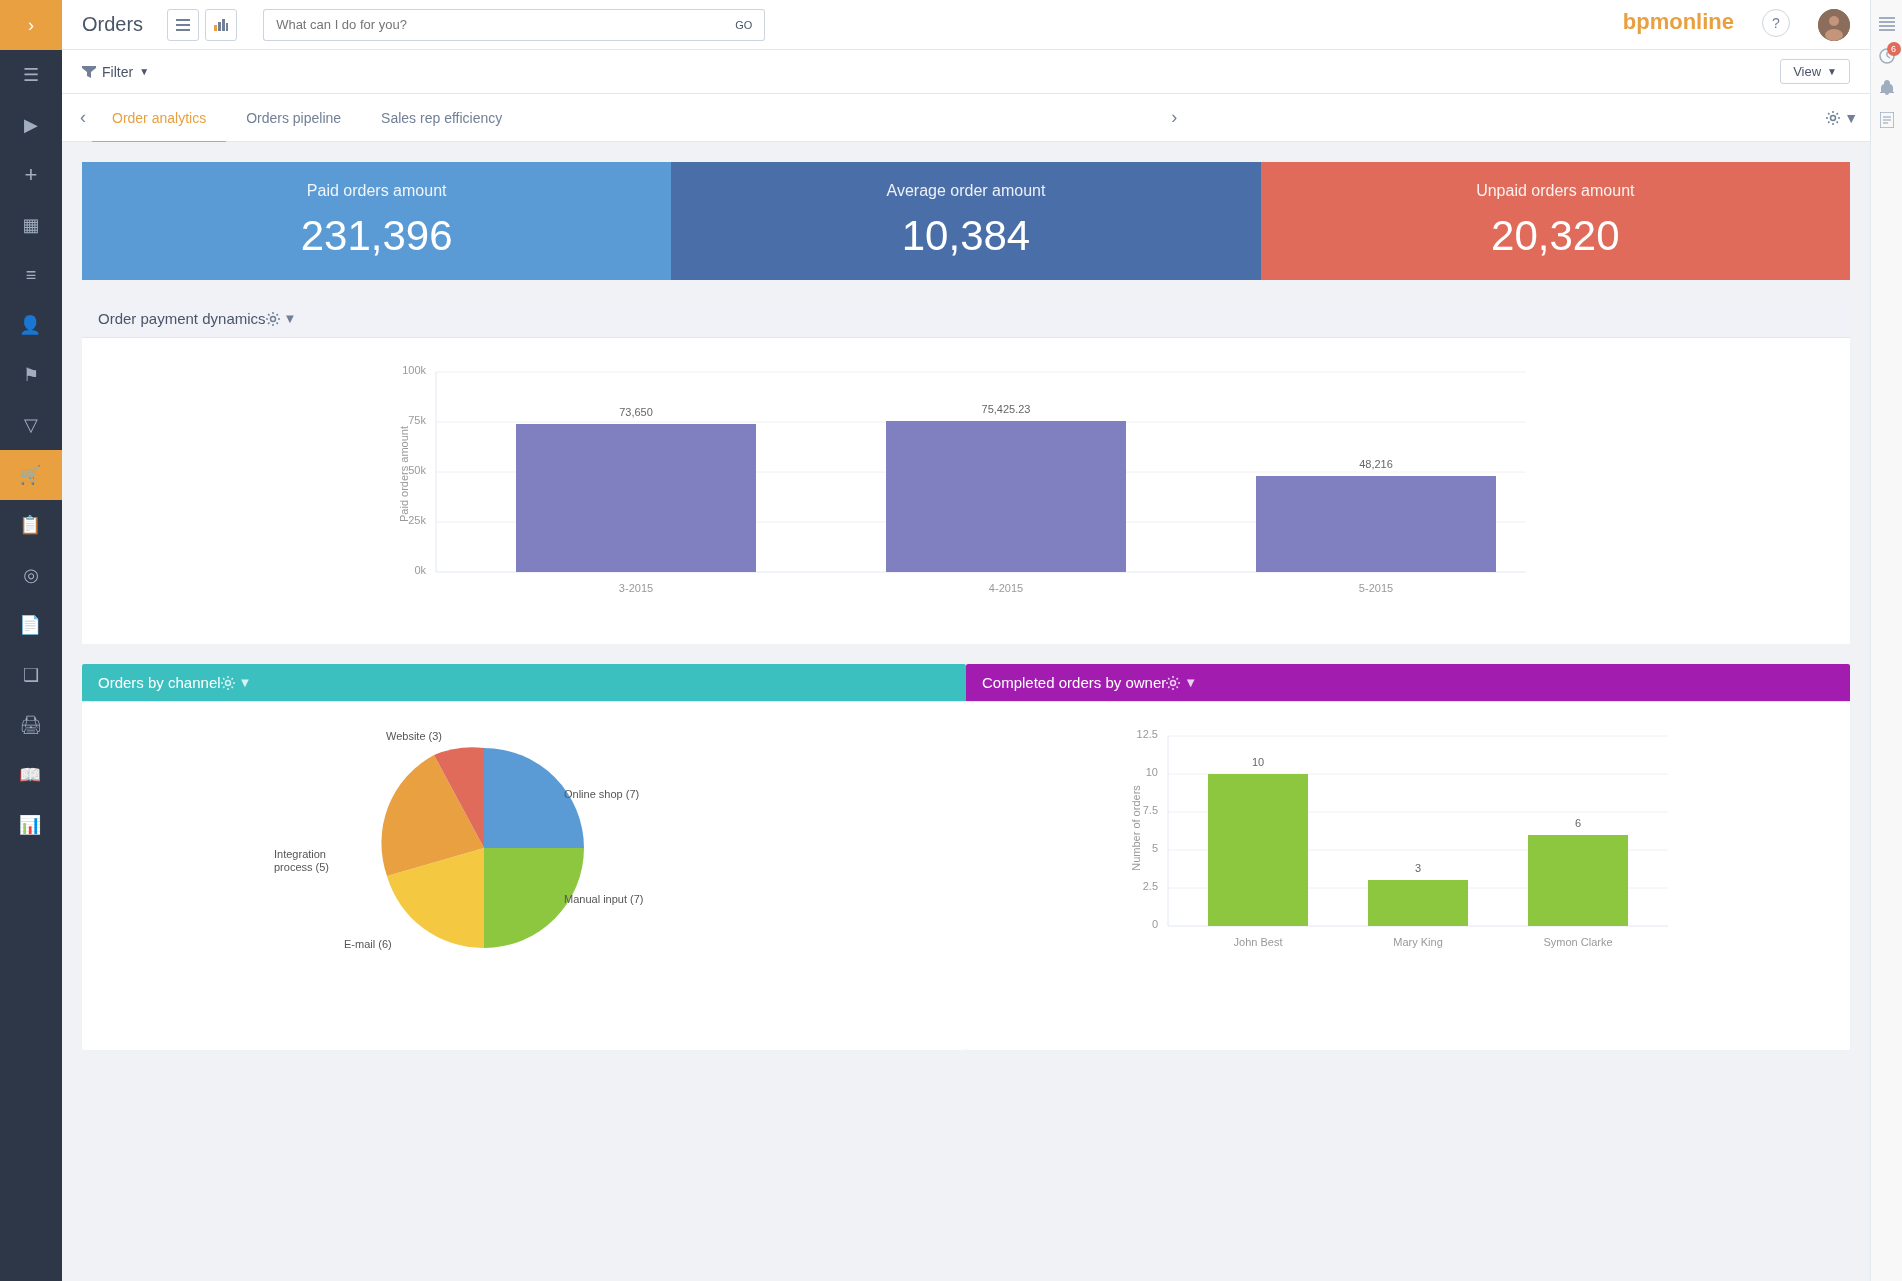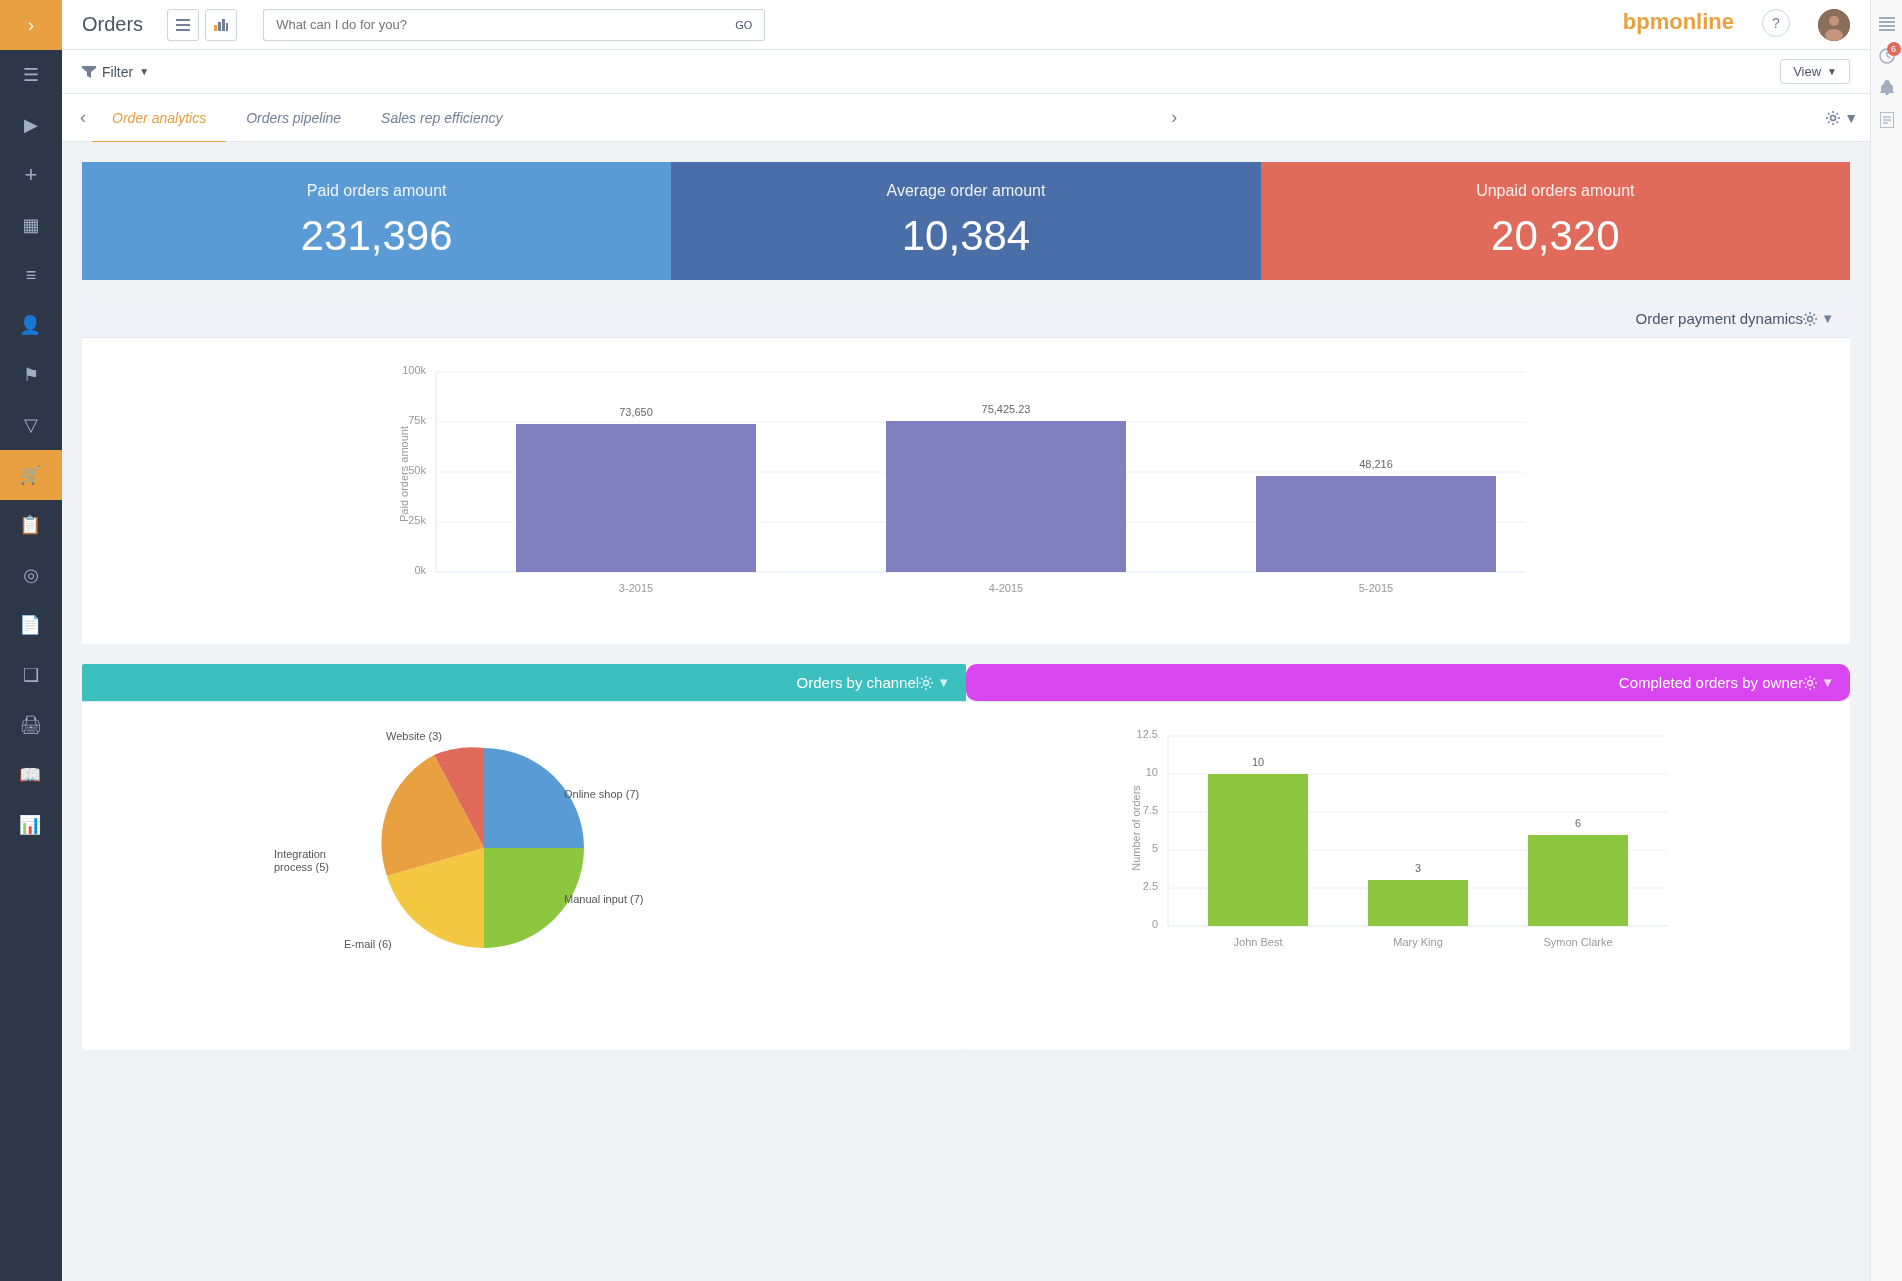--- a/index.html
+++ b/index.html
@@ -195,21 +195,20 @@
     .tab {
       padding: 0 20px;
       height: 48px;
       display: flex;
       align-items: center;
       font-size: 14px;
       cursor: pointer;
       color: #718096;
       border-bottom: 2px solid transparent;
       margin-bottom: -2px;
-      font-style: italic;
     }
     .tab.active {
       color: #e8a040;
       border-bottom: 2px solid #e8a040;
     }
     .tab-settings {
       margin-left: auto;
       display: flex;
       align-items: center;
       gap: 4px;
@@ -258,27 +257,27 @@
     
     .chart-panel {
       background: #fff;
       border-radius: 2px;
       margin-bottom: 20px;
       overflow: hidden;
     }
     .chart-header {
       display: flex;
       align-items: center;
-      justify-content: flex-end;
+      justify-content: flex-start;
       padding: 10px 16px;
       background: #fff;
       border-bottom: 1px solid #e2e8f0;
     }
     .chart-header.teal { background: #3bbfbf; }
-    .chart-header.green { background: #d946ef; border-radius: 11px; }
+    .chart-header.green { background: #a21caf; }
     .chart-title {
       font-size: 15px;
       color: #4a5568;
       font-weight: 400;
     }
     .chart-title.white { color: #fff; }
     .chart-settings {
       display: flex;
       align-items: center;
       gap: 4px;

